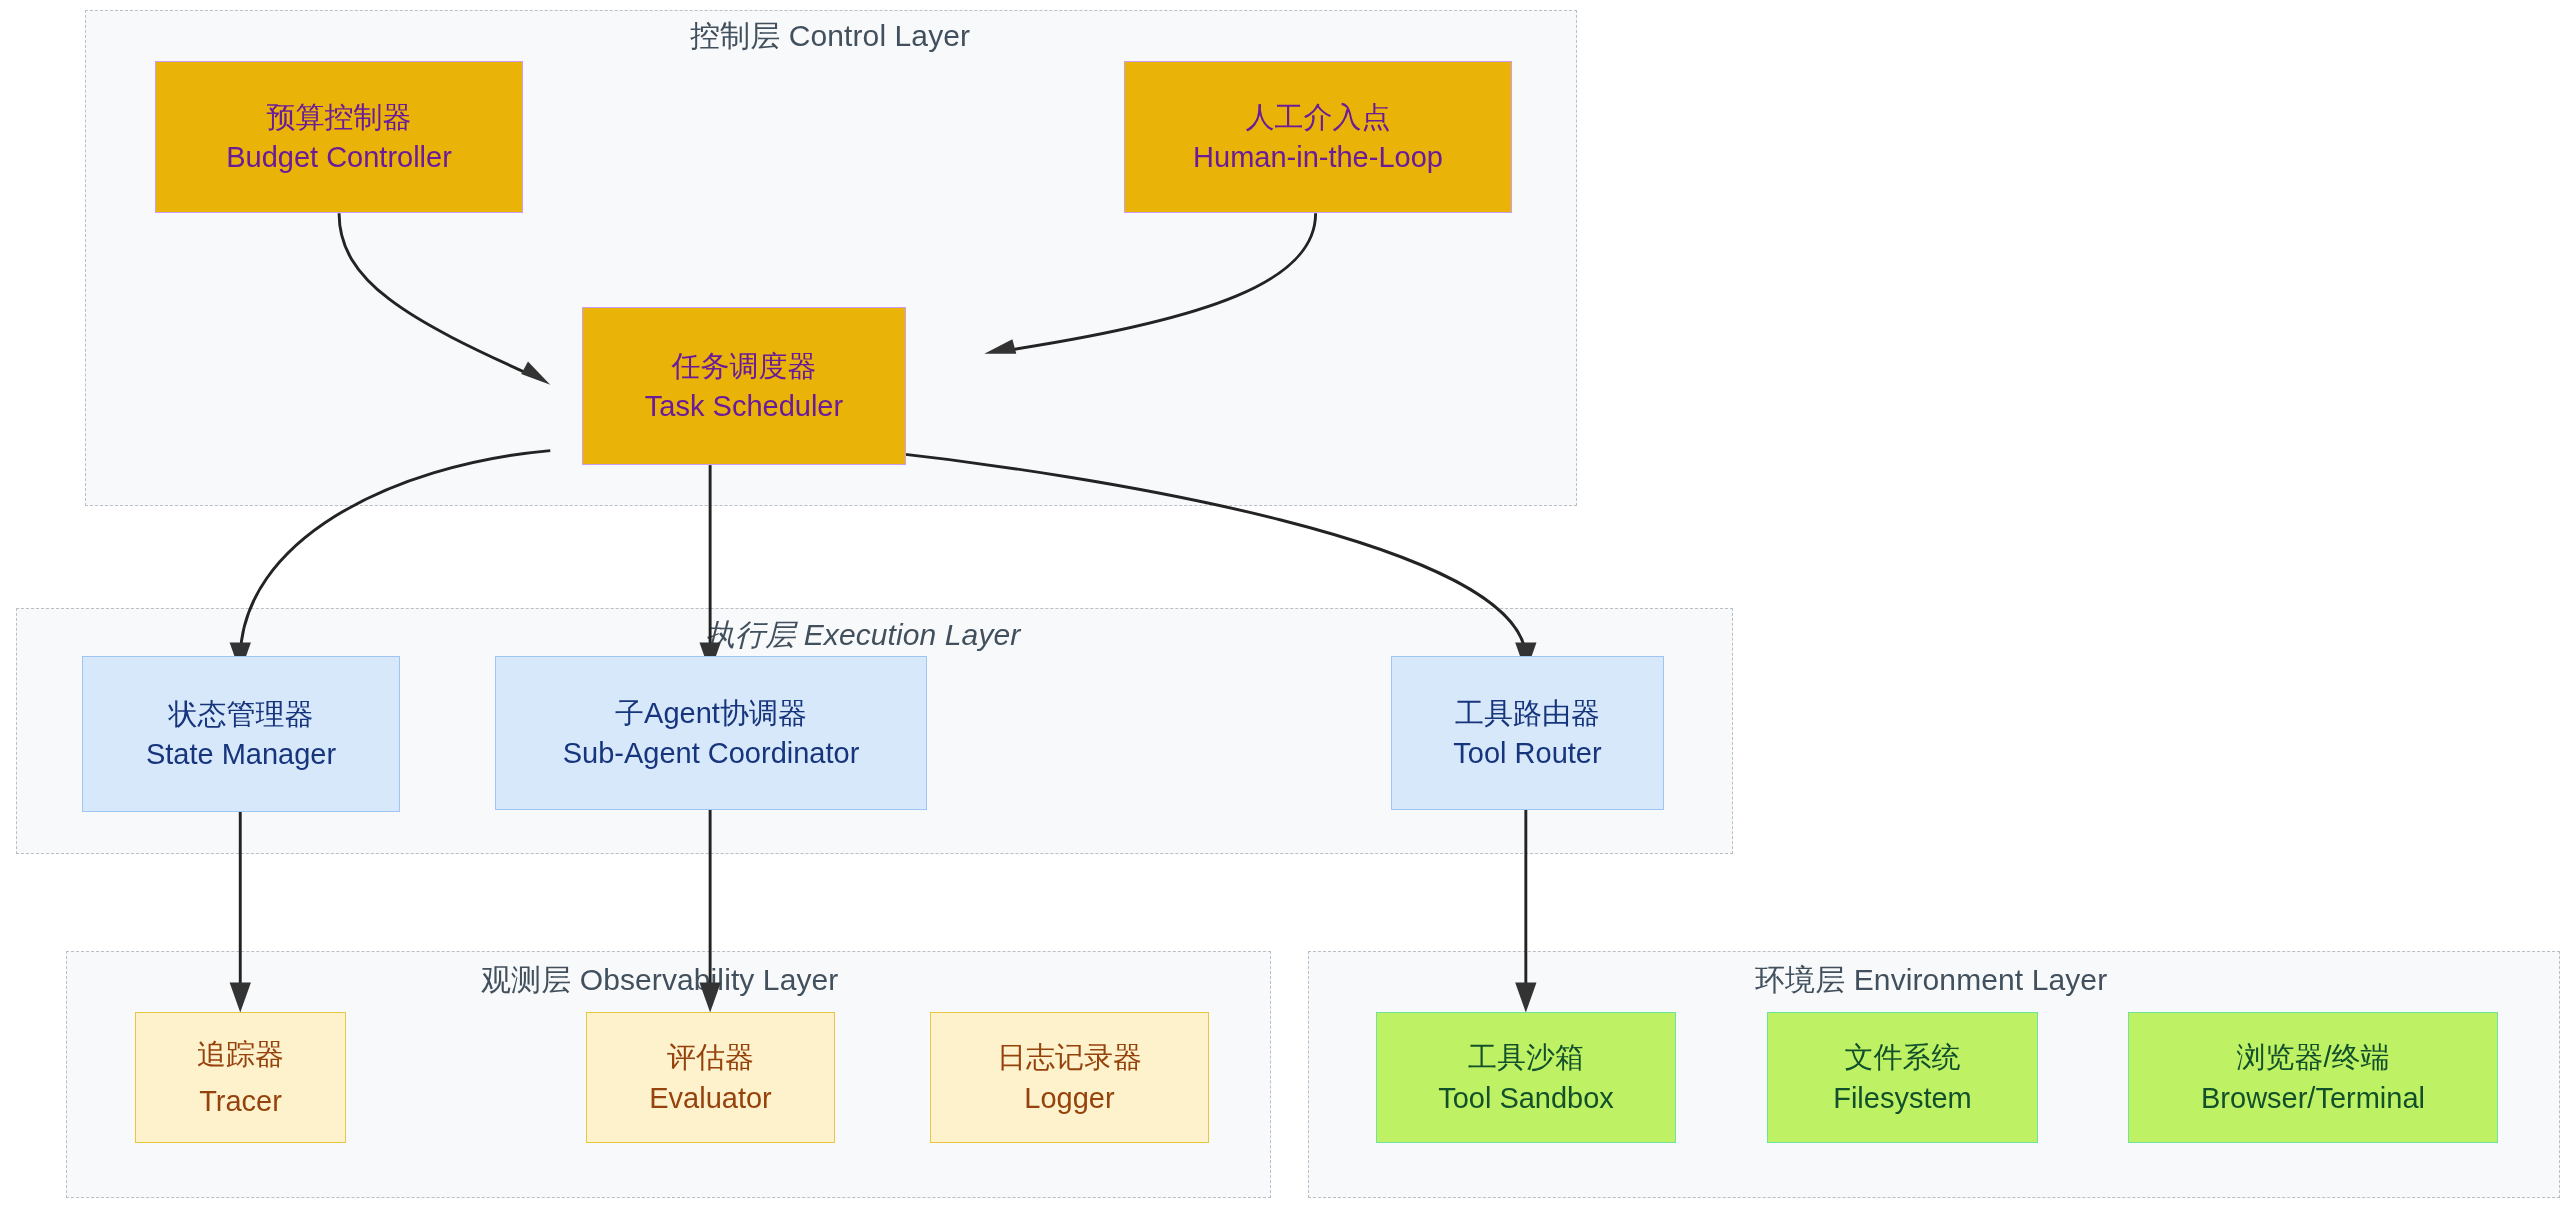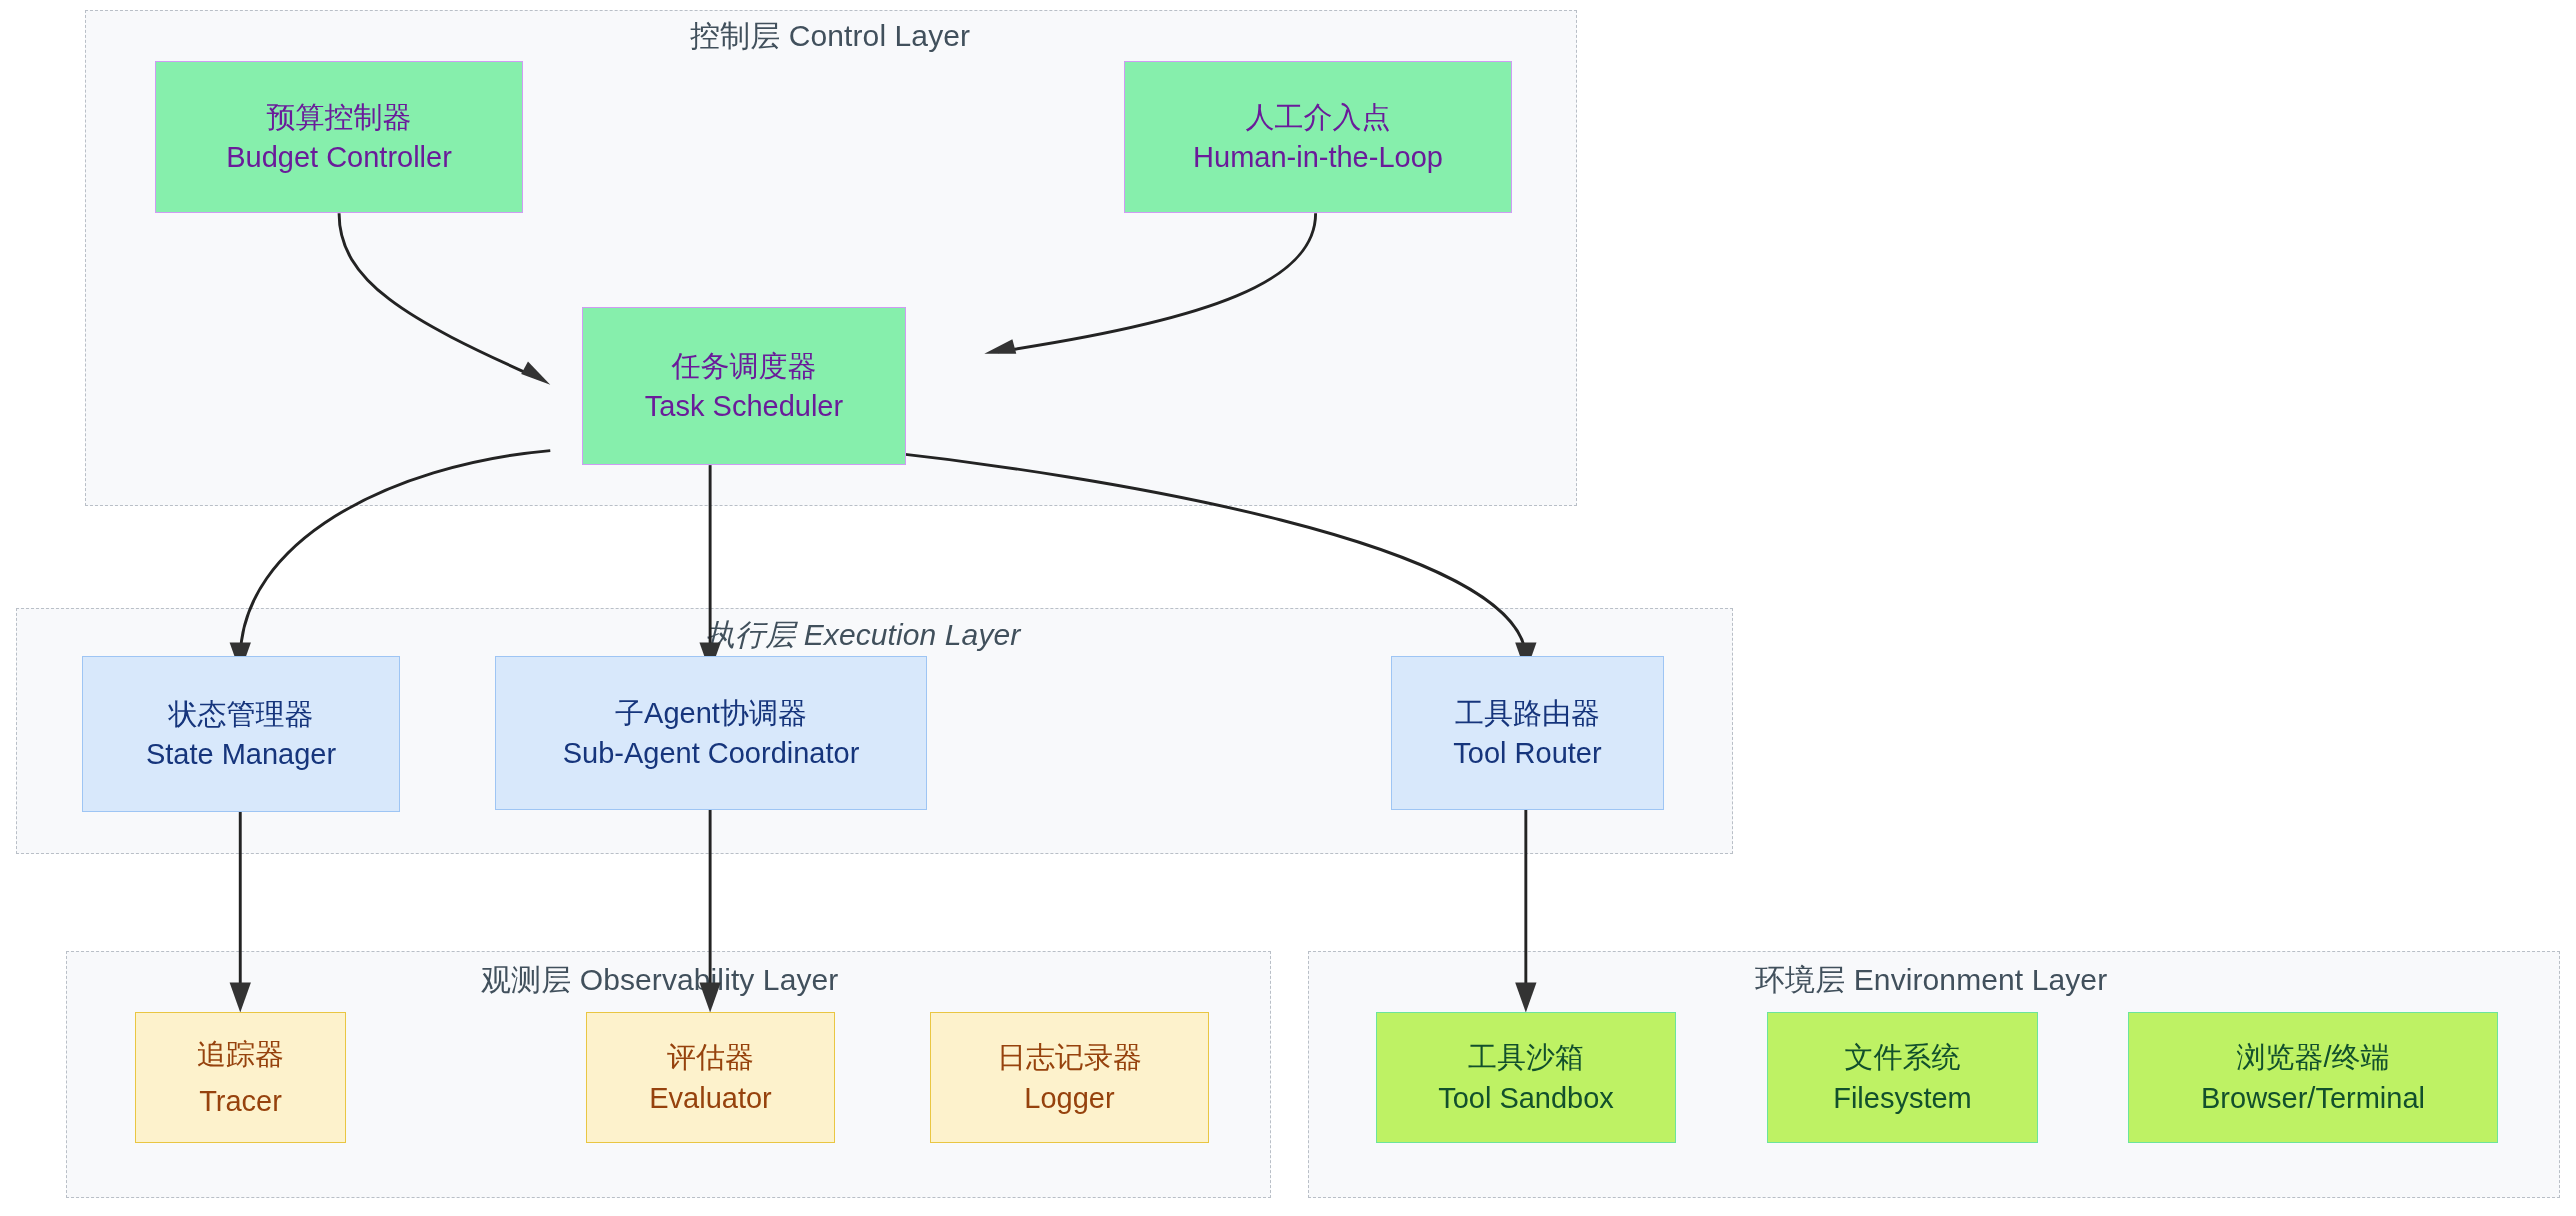--- a/index.html
+++ b/index.html
@@ -47,21 +47,21 @@
     align-items: center;
     justify-content: center;
     text-align: center;
     line-height: 1.38;
     z-index: 5;
   }
   .node .cn { font-size: 29px; }
   .node .en { font-size: 29px; }
 
   .node.purple {
-    background: #86efac;
+    background: #eab308;
     border-color: #cf9cf3;
     color: #6a1b9a;
   }
   .node.blue {
     background: #d8e8fb;
     border-color: #9ec5f4;
     color: #16357c;
   }
   .node.yellow {
     background: #fdf2cc;

